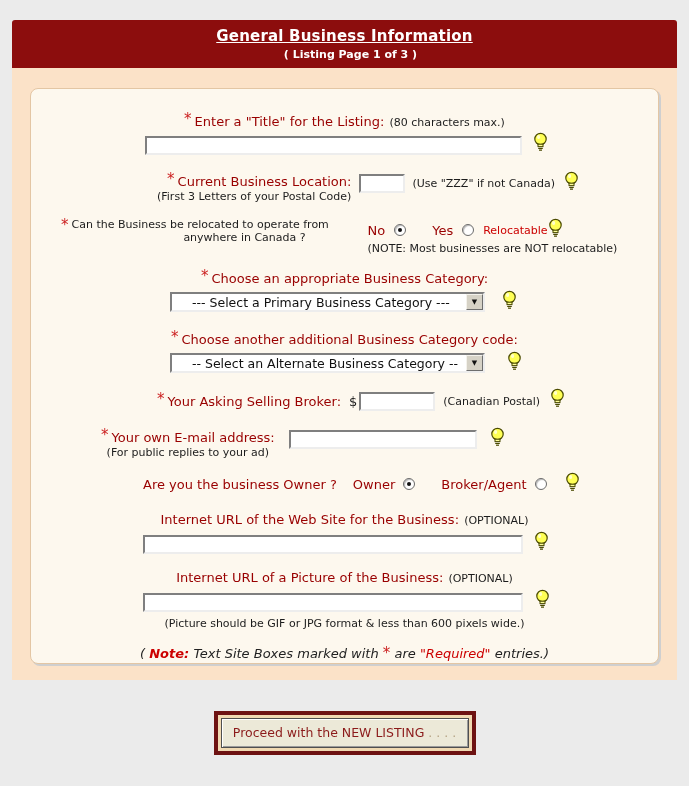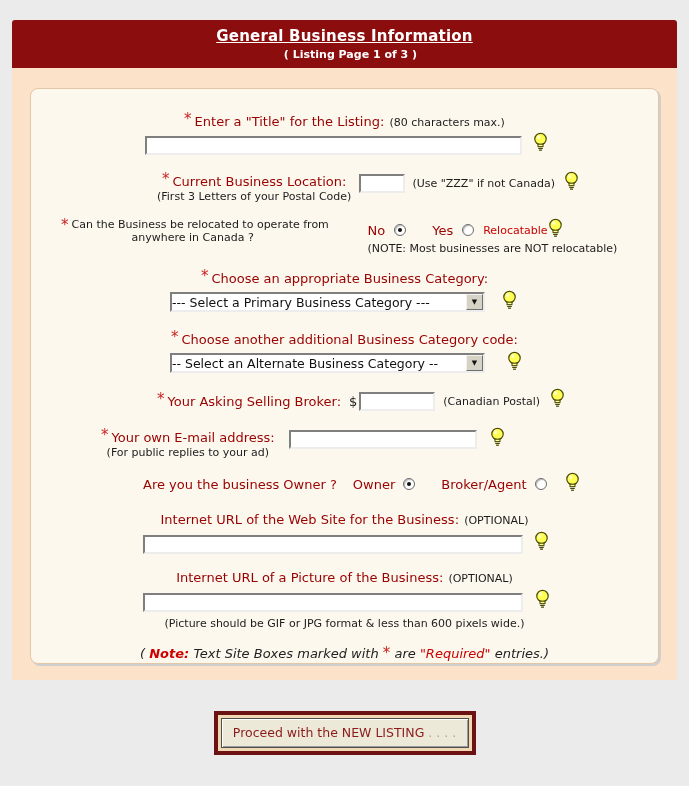--- a/index.html
+++ b/index.html
@@ -40,21 +40,21 @@
     height:19px; background:#ffffff;
     border:2px solid; border-color:#7f7f7f #ededed #ededed #7f7f7f;
     font-size:13px; padding:0 3px; font-family:inherit;
   }
 
   
   .sel {
     display:flex; align-items:center; width:315px; height:20px; background:#fff;
     border:2px solid; border-color:#7f7f7f #ededed #ededed #7f7f7f; cursor:pointer;
   }
-  .sel-text { flex:1; font-size:12.5px; color:#111; padding-left:0; overflow:hidden; white-space:nowrap; }
+  .sel-text { flex:1; font-size:12.5px; color:#111; padding-left:20px; overflow:hidden; white-space:nowrap; }
   .sel-btn {
     width:17px; align-self:stretch; background:#d6d2c6;
     border:1px solid; border-color:#f4f2ec #6e6e6e #6e6e6e #f4f2ec;
     display:flex; align-items:center; justify-content:center;
     font-size:7px; color:#111;
   }
 
   
   .radio {
     width:12px; height:12px; border-radius:50%; background:#fff;
@@ -120,36 +120,36 @@
         <span class="sm">(80 characters max.)</span>
       </div>
       <div class="frow mb13" style="margin-left:100px;">
         <input class="txt" style="width: 377px;" value="">
         <span class="bulb" style="margin-left:11px;margin-bottom:6px;"><svg width="15" height="20" viewBox="0 0 15 20">
               <use href="#bulb-shape"></use>
             </svg></span>
       </div>
 
       <div class="frow mb15" style="margin-left:112px;">
-        <div style="text-align:center;">
+        <div style="text-align:right;">
           <div><span class="req">*</span><span class="lbl">Current Business Location:</span></div>
           <div class="sm">(First 3 Letters of your Postal Code)</div>
         </div>
         <input class="txt" style="width: 46px; margin-left: 8px; margin-bottom: 8px;" value="">
         <span class="sm" style="margin-left:7px;margin-bottom:8px;">(Use "ZZZ" if not Canada)</span>
         <span class="bulb" style="margin-left:9px;margin-bottom:12px;"><svg width="15" height="20" viewBox="0 0 15 20">
               <use href="#bulb-shape"></use>
             </svg></span>
       </div>
 
       <div style="display:flex;margin-left:16px;" class="mb13">
         <span class="req">*</span>
         <div style="width:286px;">
           <div class="sm">Can the Business be relocated to operate from</div>
-          <div class="sm" style="padding-left:60px;">anywhere in Canada ?</div>
+          <div class="sm" style="text-align:center;padding-left:60px;">anywhere in Canada ?</div>
         </div>
         <div style="margin-left:10px;text-align:right;">
           <div class="frow">
             <span class="lbl">No</span>
             <span class="radio checked" style="margin-left:9px;"></span>
             <span class="lbl" style="margin-left:26px;">Yes</span>
             <span class="radio" style="margin-left:9px;"></span>
             <span class="redlink" style="margin-left:9px;">Relocatable</span>
             <span class="bulb" style="margin-bottom:4px;"><svg width="15" height="20" viewBox="0 0 15 20">
                   <use href="#bulb-shape"></use>

